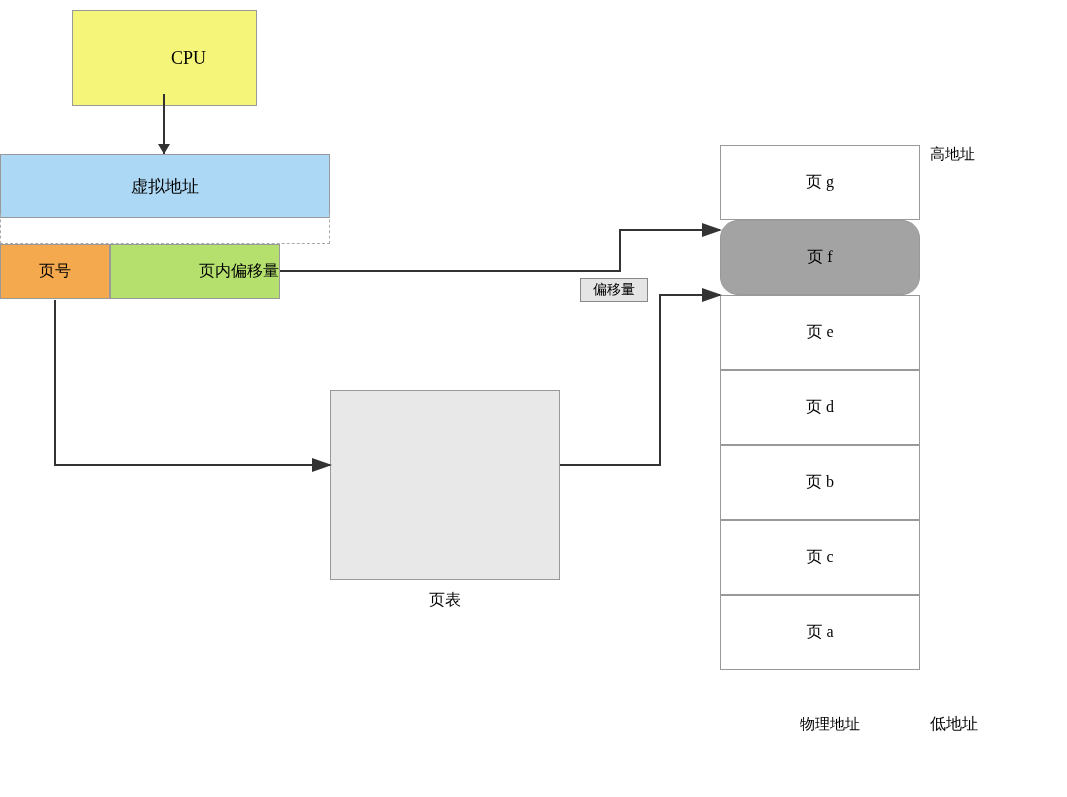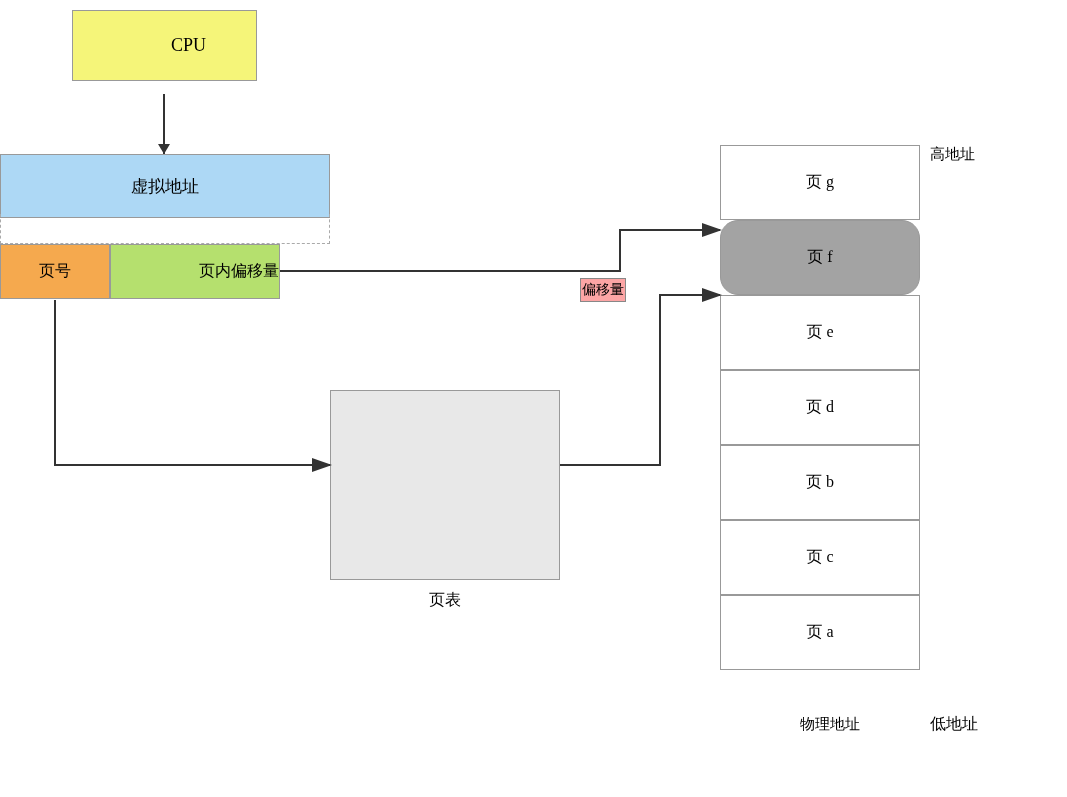--- a/index.html
+++ b/index.html
@@ -19,21 +19,21 @@
       width: 1067px;
       height: 797px;
     }
 
     
     .cpu-box {
       position: absolute;
       top: 10px;
       left: 72px;
       width: 185px;
-      height: 71px;
+      height: 96px;
       background: #f5f579;
       border: 1.5px solid #999;
       display: flex;
       align-items: center;
       justify-content: center;
       font-size: 18px;
       padding-left: 48px;
     }
 
     
@@ -214,23 +214,23 @@
       font-size: 15px;
       text-align: center;
       width: 160px;
     }
 
     
     .offset-label {
       position: absolute;
       top: 278px;
       left: 580px;
-      background: #fca5a5;
+      background: #e5e5e5;
       border: 1.5px solid #888;
-      padding: 2px 1px;
+      padding: 2px 12px;
       font-size: 14px;
       text-align: right;
     }
   </style>
 </head>
 <body>
 
 <div class="diagram-container">
 
   <div class="cpu-box">

